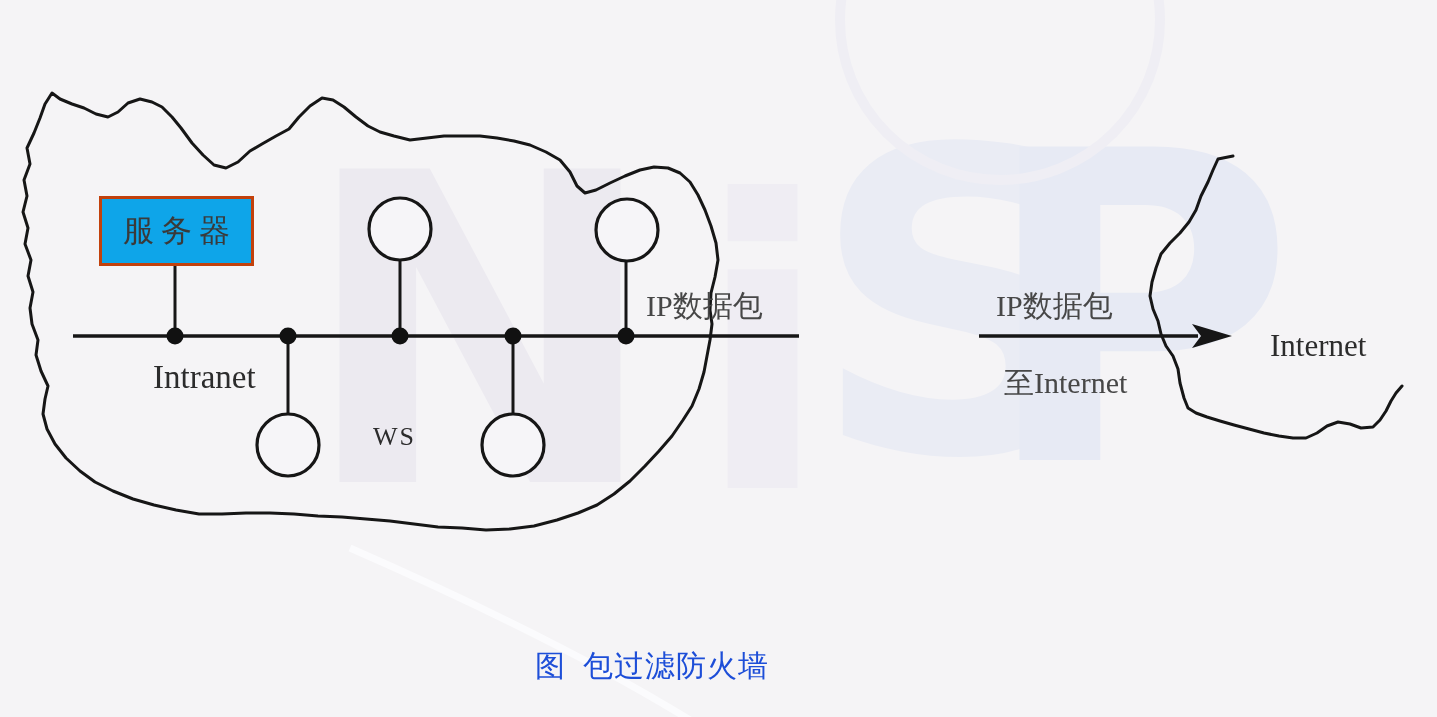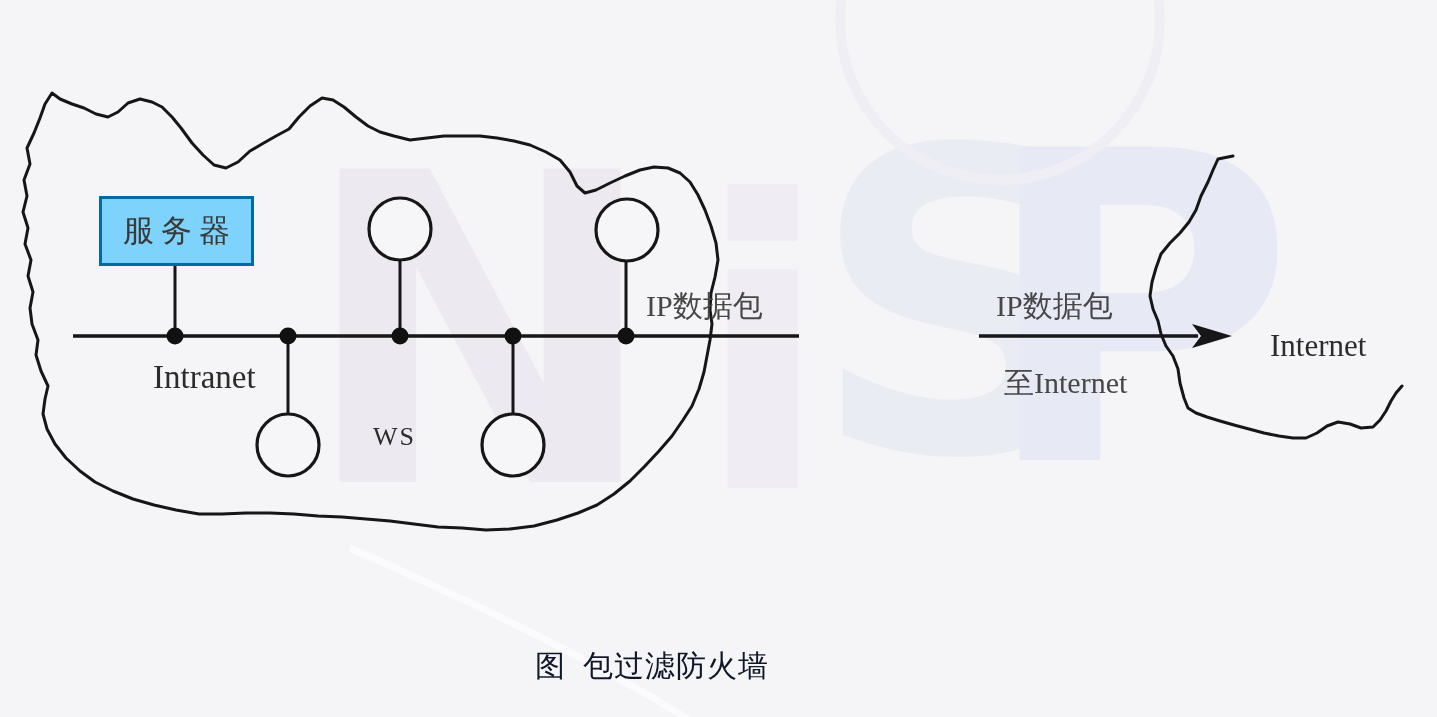--- a/index.html
+++ b/index.html
@@ -29,26 +29,26 @@
   .cjk   { color:#474747; }
   .latin { color:#2c2c2c; }
 
   .ethernet-label  { left:276px; top:287px; font-size:31px; letter-spacing:5px; }
   .intranet-label  { left:118px; top:359px; font-size:33px;margin-left:35px; }
   .ws-label        { left:373px; top:422px; font-size:26px; letter-spacing:2px; }
   .ip-packet-left  { left:646px; top:286px; font-size:30px; }
   .ip-packet-right { left:996px; top:286px; font-size:30px; }
   .to-internet     { left:1004px; top:363px; font-size:30px; }
   .internet-label  { left:1270px; top:328px; font-size:31px; }
-  .caption         { left:535px; top:646px; font-size:30px; color:#0f172a; letter-spacing:1px; }
+  .caption         { left:535px; top:646px; font-size:30px; color:#1d4ed8; letter-spacing:1px; }
 
   .box {
     position:absolute; z-index:3;
-    background:#7dd3fc;
-    border:3px solid #0369a1;
+    background:#0ea5e9;
+    border:3px solid #c2410c;
     display:flex; flex-direction:column;
     align-items:center; justify-content:center;
     text-align:center;
   }
   .server-box {
     left:99px; top:196px; width:149px; height:64px;
     font-size:31px; letter-spacing:7px; color:#3a3a3a;
   }
   .server-box span { margin-right:-7px; } 
   .firewall-box {

